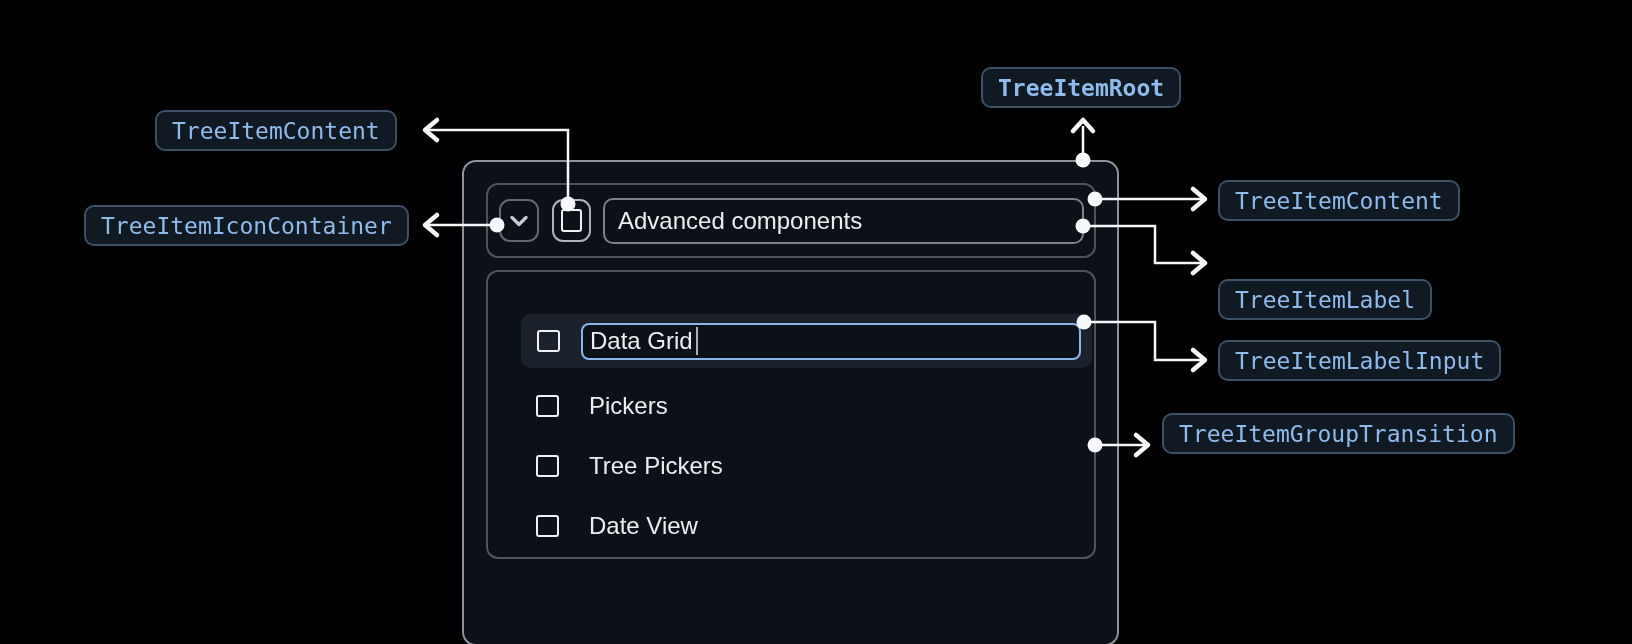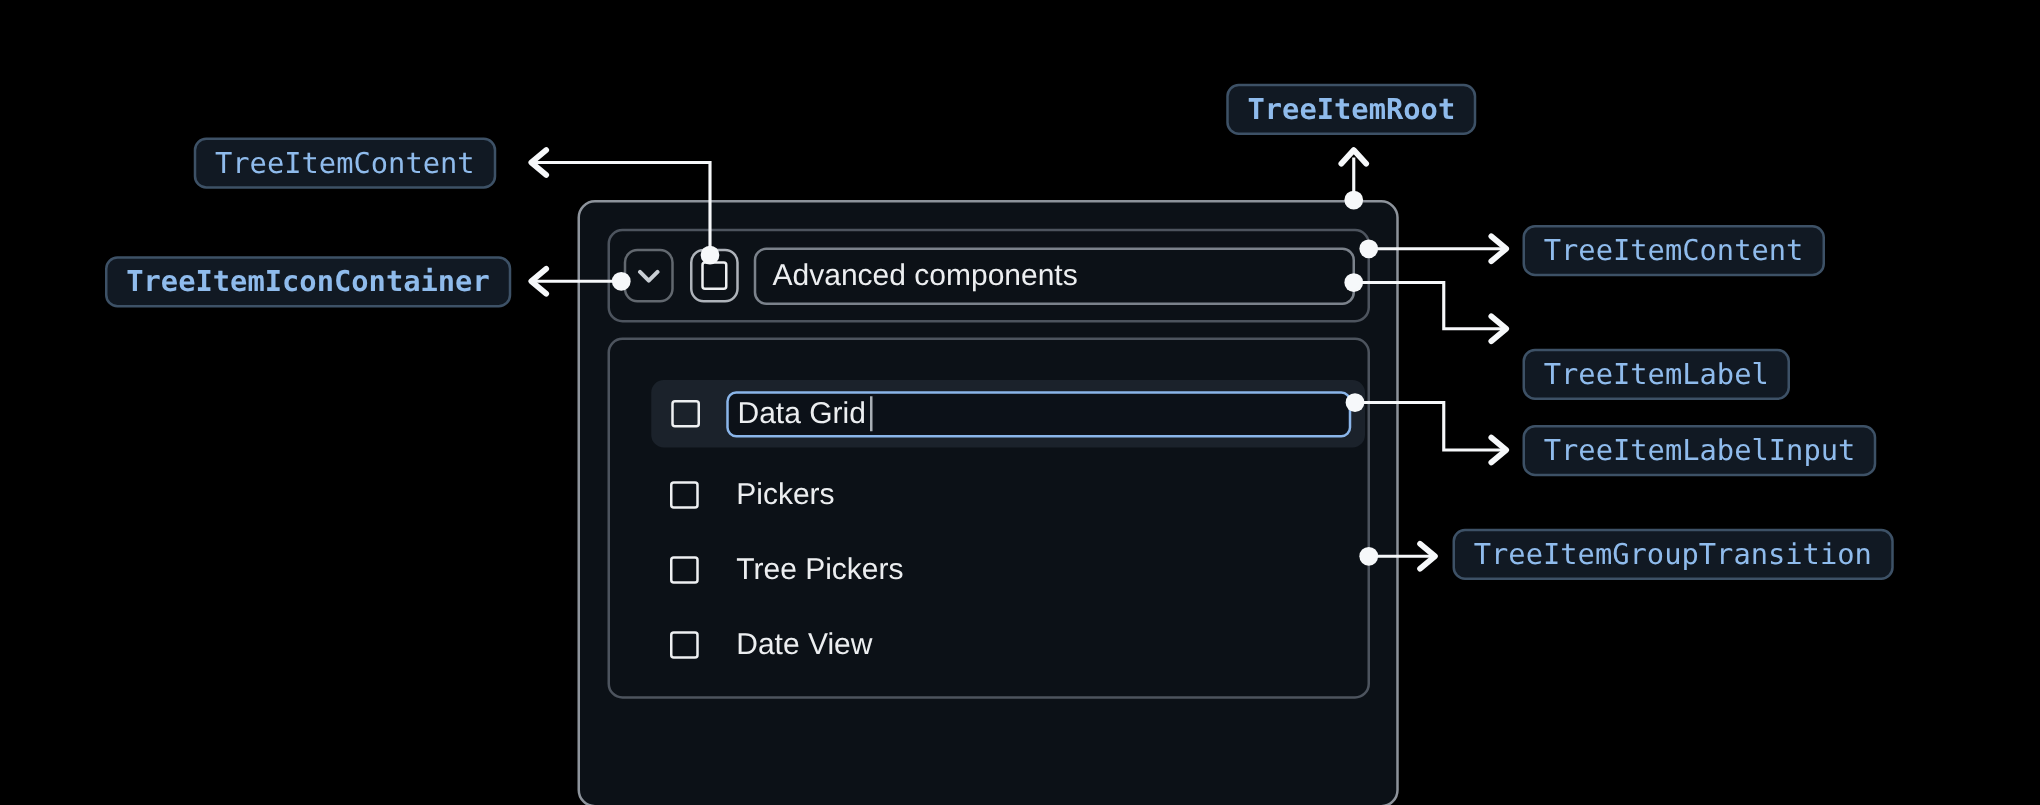--- a/index.html
+++ b/index.html
@@ -85,21 +85,21 @@
     display: flex; align-items: center;
     padding-left: 13px;
     color: #eceef0;
     font-size: 24px;
   }
   .group-box {
     box-sizing: border-box;
     width: 100%; height: 289px;
     border: 2px solid #4d545e;
     border-radius: 12px;
-    padding: 32px 0 0 0;
+    padding: 42px 0 0 0;
   }
   .row {
     display: flex;
     align-items: center;
     height: 44px;
     margin: 0 2px 16px 33px;
     color: #eceef0;
     font-size: 24px;
   }
   .row .row-checkbox {
@@ -145,26 +145,26 @@
     left: 0; top: 0;
     pointer-events: none;
   }
 </style>
 </head>
 <body>
 
 <div class="stage">
 
   <div class="badge" style="left:155px; top:110px;">TreeItemContent</div>
-  <div class="badge" style="left:84px; top:205px;font-weight:bold;">TreeItemIconContainer</div>
+  <div class="badge" style="left:84px; top:205px;">TreeItemIconContainer</div>
   <div class="badge" style="left:981px; top:67px;font-weight:bold;">TreeItemRoot</div>
   <div class="badge" style="left:1218px; top:180px;">TreeItemContent</div>
   <div class="badge" style="left:1218px; top:243px;margin-top:36px;">TreeItemLabel</div>
   <div class="badge" style="left:1218px; top:340px;">TreeItemLabelInput</div>
-  <div class="badge" style="left:1162px; top:423px;">TreeItemGroupTransition</div>
+  <div class="badge" style="left:1162px; top:413px;">TreeItemGroupTransition</div>
 
   <div class="root-box">
 
     <div class="content-box">
       <div class="icon-container">
         <span style="display:flex;">
           <svg width="18" height="12" viewBox="0 0 18 12">
             <polyline points="2,2.5 9,9.5 16,2.5" fill="none" stroke="#c9ced4" stroke-width="3.2" stroke-linecap="round" stroke-linejoin="round"></polyline>
           </svg>
         </span>

